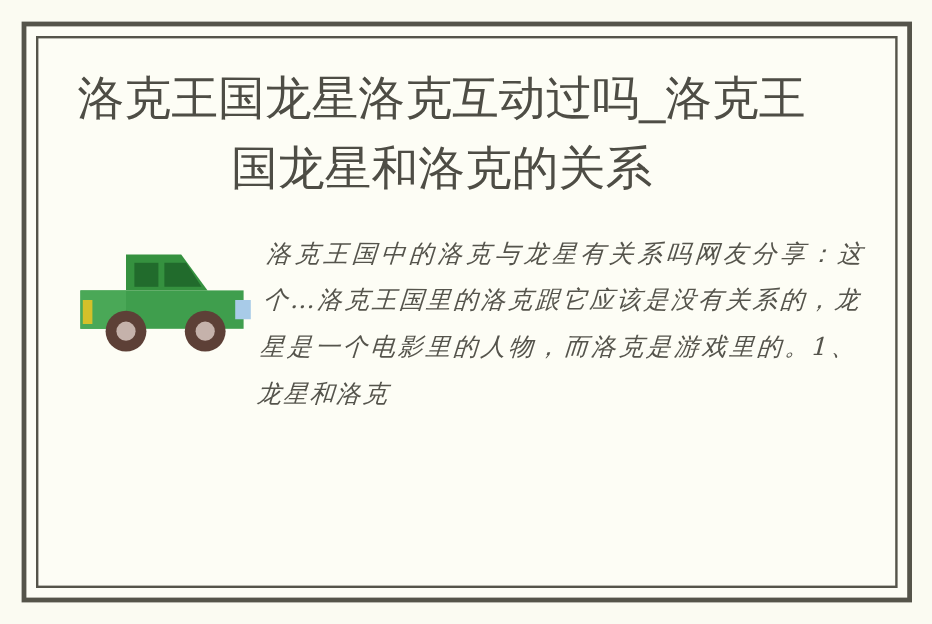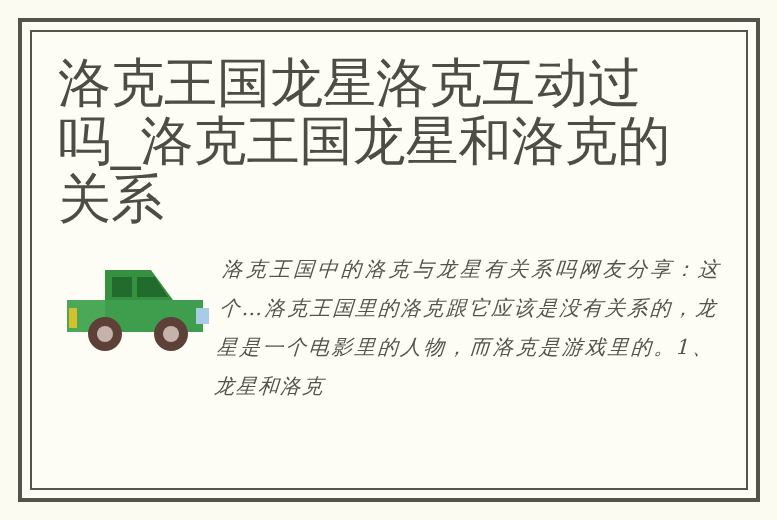--- a/index.html
+++ b/index.html
@@ -50,28 +50,29 @@
     left: 0;
     top: 0;
     right: 0;
     bottom: 0;
     box-sizing: border-box;
     padding: 22px 26px 10px 26px;
   }
 
   #page-title {
     font-family: "Liberation Sans", sans-serif;
-    font-size: 53px;
+    font-size: 39px;
     line-height: 58px;
     color: #4e4d45;
     letter-spacing: 0px;
     font-weight: 400;
     margin: 0;
     white-space: normal;
     max-width: 620px;
+    text-align: center;
   }
 
   #article-body {
     position: relative;
     margin-top: 22px;
     display: flex;
     align-items: flex-start;
   }
 
   #thumb-wrap {

